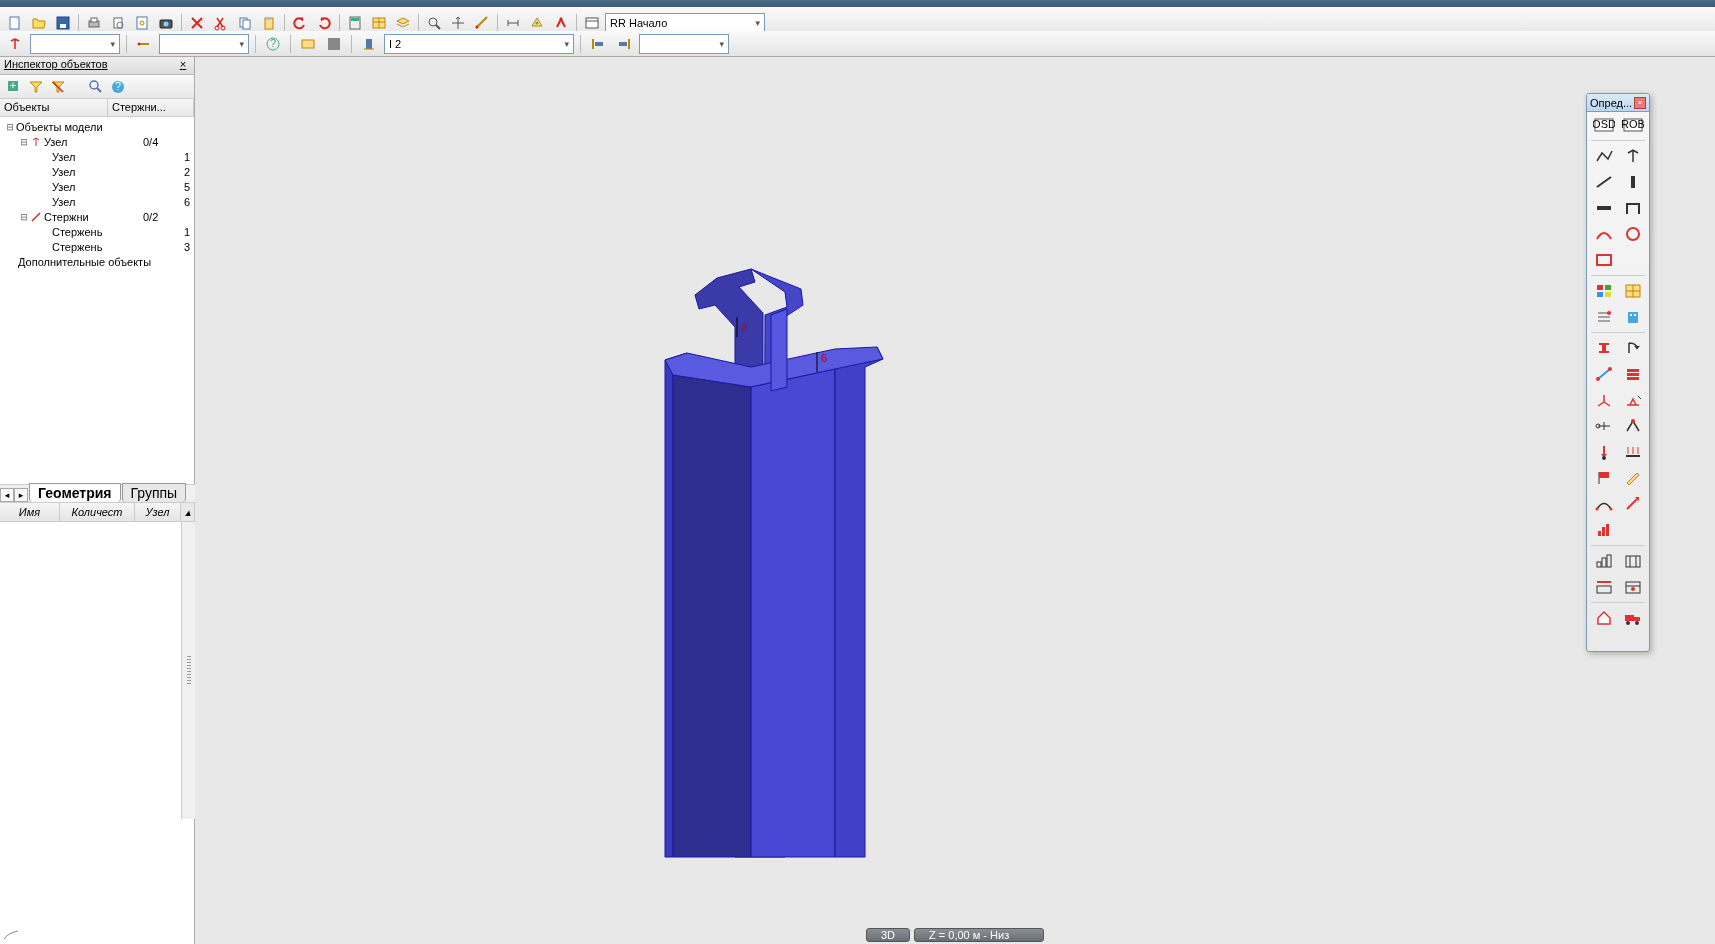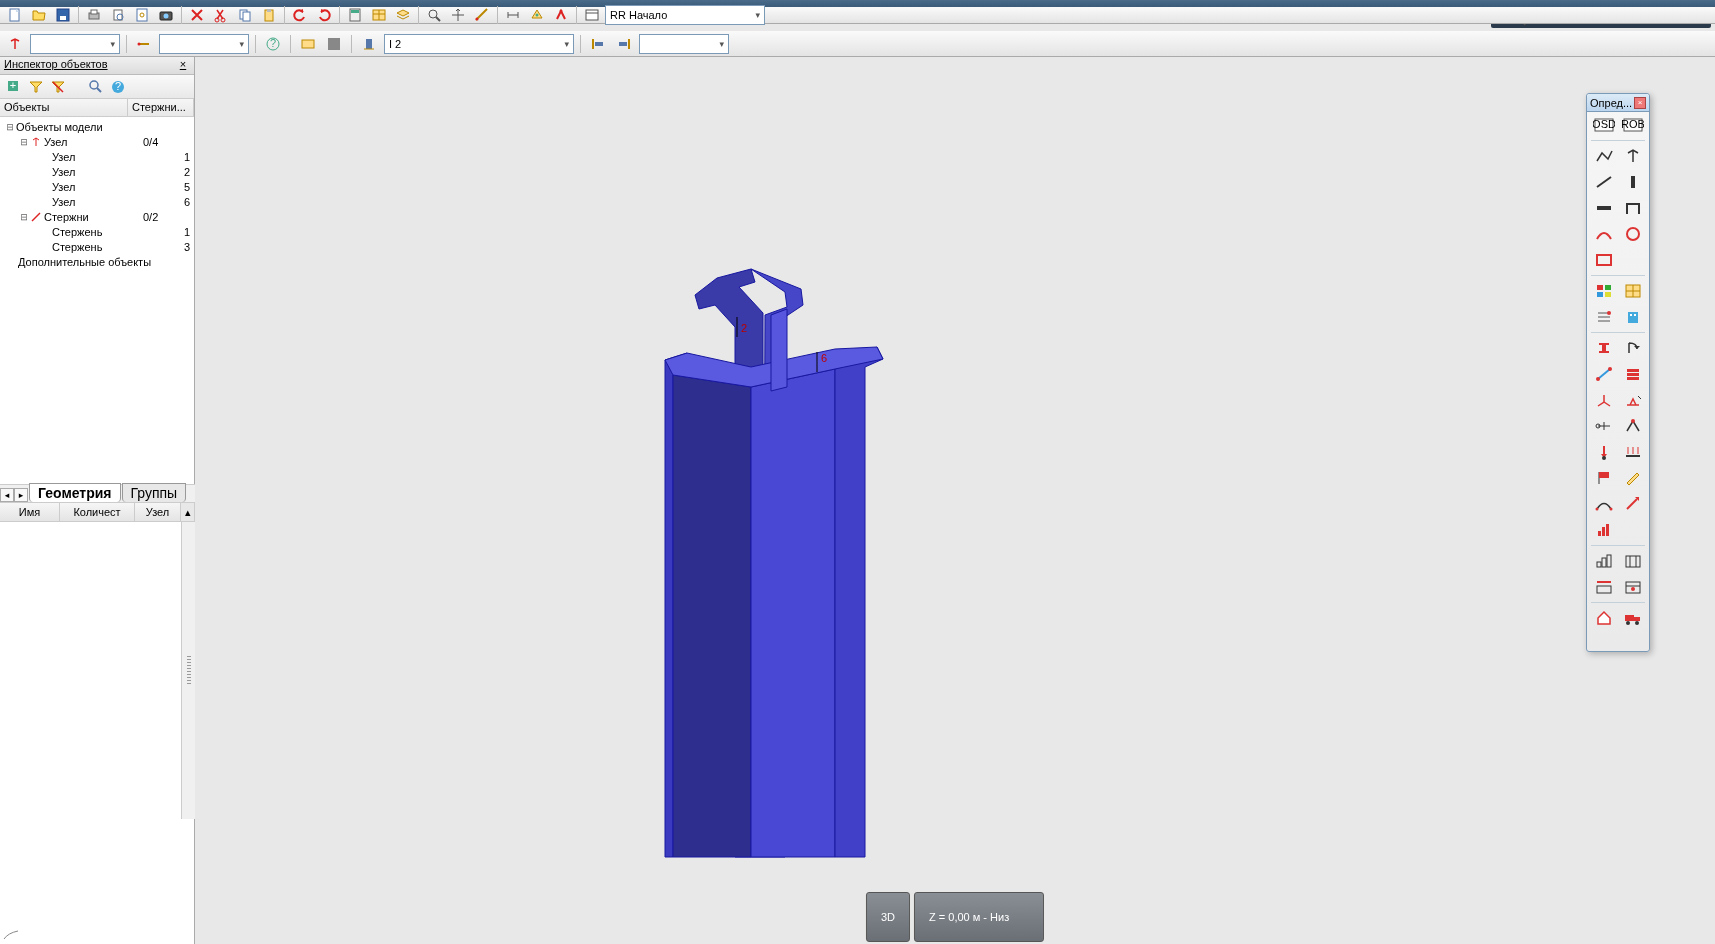--- a/index.html
+++ b/index.html
@@ -3,21 +3,21 @@
 <meta charset="utf-8">
 <style>
 * { box-sizing: border-box; margin: 0; padding: 0; font-family: Tahoma, Arial, sans-serif; font-size: 11px; }
 body { background: #e8e8e8; width: 1715px; height: 944px; overflow: hidden; position: relative; }
 
 
 .titlebar { position: absolute; top: 0; left: 0; right: 0; height: 7px; background: linear-gradient(#4a6b8a,#3a5a78); }
 .titlebar-right { position: absolute; right: 4px; top: 11px; color: #fff; font-size: 11px; display: flex; gap: 8px; align-items: center; background: #2a3a4a; padding: 2px 6px; border-radius: 2px; }
 
 
-.toolbar1 { position: absolute; top: 7px; left: 0; right: 0; height: 17px; background: linear-gradient(#fafafa,#e4e4e4); border-bottom: 1px solid #aaa; display: flex; align-items: center; padding: 8px 4px; gap: 2px; }
+.toolbar1 { position: absolute; top: 7px; left: 0; right: 0; height: 17px; background: linear-gradient(#fafafa,#e4e4e4); border-bottom: 1px solid #aaa; display: flex; align-items: center; padding: 16px 4px; gap: 2px; }
 .toolbar2 { position: absolute; top: 31px; left: 0; right: 0; height: 26px; background: linear-gradient(#fafafa,#e4e4e4); border-bottom: 1px solid #aaa; display: flex; align-items: center; padding: 0 4px; gap: 4px; }
 .tbtn { width: 22px; height: 20px; display: flex; align-items: center; justify-content: center; border: 1px solid transparent; cursor: pointer; }
 .tsep { width: 1px; height: 18px; background: #bbb; margin: 0 2px; }
 .tcombo { height: 20px; border: 1px solid #7a9ab8; background: #fff; padding: 0 4px; display: flex; align-items: center; min-width: 80px; position: relative; }
 .tcombo::after { content: "▾"; position: absolute; right: 4px; font-size: 9px; color: #555; }
 
 
 .inspector { position: absolute; top: 57px; left: 0; width: 195px; bottom: 0; background: #fff; border-right: 1px solid #aaa; }
 .inspector-title { height: 18px; background: linear-gradient(#f0f0f0,#dcdcdc); border-bottom: 1px solid #bbb; padding: 1px 4px; font-size: 11px; display: flex; justify-content: space-between; text-decoration: underline; }
 .inspector-title .xbtn { width: 14px; height: 14px; text-align: center; cursor: pointer; }
@@ -33,40 +33,40 @@
 .tree-row .label { flex: 1; }
 .tree-row .count { width: 55px; text-align: left; padding-left: 8px; }
 
 .panel-tabs { position: absolute; top: 427px; left: 0; width: 195px; height: 18px; display: flex; align-items: flex-end; background: #f0f0f0; border-top: 1px solid #ccc; }
 .panel-tabs .arrbtn { width: 14px; height: 14px; border: 1px solid #aaa; background: #f8f8f8; font-size: 9px; text-align: center; line-height: 12px; cursor: pointer; }
 .panel-tabs .ptab { padding: 1px 8px; border: 1px solid #999; border-bottom: none; background: #fff; border-radius: 0 0 4px 4px; margin-left: 1px; cursor: pointer; font-size: 14px; }
 .panel-tabs .ptab.active { font-weight: bold; background: #fff; }
 .panel-tabs .ptab.inactive { background: #e8e8e8; }
 
 .prop-header { position: absolute; top: 445px; left: 0; width: 195px; height: 20px; display: flex; background: linear-gradient(#f6f6f6,#e4e4e4); border-bottom: 1px solid #ccc; border-top: 1px solid #ccc; }
-.prop-header div { padding: 3px 4px; border-right: 1px solid #ccc; font-size: 11px; text-align: center; }
+.prop-header div { padding: 3px 4px; border-right: 1px solid #ccc; font-size: 11px; text-align: center; font-style: italic; }
 .prop-body { position: absolute; top: 465px; left: 0; width: 181px; bottom: 125px; background: #fff; overflow-y: scroll; }
 .prop-splitter { position: absolute; left: 181px; width: 14px; top: 465px; bottom: 125px; background: #f0f0f0; border-left: 1px solid #ccc; }
 .prop-splitter .grip { position: absolute; top: 45%; left: 5px; width: 4px; height: 30px; background: repeating-linear-gradient(#999,#999 1px,transparent 1px,transparent 3px); }
 
 
 .axis-preview { position: absolute; left: 205px; bottom: 18px; width: 105px; height: 105px; background: #fff; border: 1px solid #aaa; }
 
 
 .bottom-left { position: absolute; left: 2px; bottom: 2px; width: 195px; height: 14px; display: flex; align-items: center; }
 
 
 .viewport { position: absolute; top: 57px; left: 195px; right: 0; bottom: 0; background: #e8e8e8; }
 
 
 .model-svg { position: absolute; top: 0; left: 0; width: 100%; height: 100%; }
 
 
 .status-pills { position: absolute; bottom: 2px; left: 50%; transform: translateX(-50%); display: flex; gap: 4px; }
-.pill { background: linear-gradient(#8a8f95,#6a6f75); color: #fff; padding: 18px 14px; border-radius: 3px; font-size: 11px; border: 1px solid #555; }
+.pill { background: linear-gradient(#8a8f95,#6a6f75); color: #fff; padding: 0 14px; border-radius: 3px; font-size: 11px; border: 1px solid #555; }
 
 
 .toolbox { position: absolute; top: 93px; right: 65px; width: 64px; background: linear-gradient(#f6f6f6,#eaeaea); border: 1px solid #7a9ab8; border-radius: 3px; box-shadow: 2px 2px 6px rgba(0,0,0,0.25); padding-bottom: 20px; }
 .toolbox-title { height: 18px; background: linear-gradient(#dcebf7,#bcd6ef); border-bottom: 1px solid #7a9ab8; display: flex; align-items: center; justify-content: space-between; padding: 0 3px; font-size: 10px; border-radius: 3px 3px 0 0; }
 .toolbox-title .xbtn { width: 12px; height: 12px; background: #e77; border: 1px solid #a44; font-size: 8px; line-height: 10px; text-align: center; color: #fff; cursor: pointer; }
 .toolbox-row { display: flex; justify-content: space-around; padding: 2px 2px; }
 .toolbox-btn { width: 26px; height: 22px; display: flex; align-items: center; justify-content: center; cursor: pointer; border: 1px solid transparent; }
 .toolbox-sep { height: 1px; background: #c4d0da; margin: 2px 4px; }
 
 
@@ -315,21 +315,21 @@
     <span class="itbtn"><svg width="16" height="16">
           <circle cx="6" cy="6" r="4" fill="none" stroke="#57a" stroke-width="1.5"></circle>
           <line x1="9" y1="9" x2="13" y2="13" stroke="#57a" stroke-width="2"></line>
         </svg></span>
     <span class="itbtn"><svg width="16" height="16">
           <circle cx="8" cy="8" r="6" fill="#4ad"></circle>
           <text x="8" y="11" font-size="9" fill="#fff" text-anchor="middle">?</text>
         </svg></span>
   </div>
   <div class="tree-header">
-    <div style="width:128px">Объекты</div>
+    <div style="width:108px">Объекты</div>
     <div style="flex:1">Стержни...</div>
   </div>
   <div class="tree">
     <div class="tree-row">
         <span class="exp">⊟</span>
         <span class="label">Объекты модели</span>
       </div>
     <div class="tree-row">
         <span class="ind" style="width:14px"></span>
         <span class="exp">⊟</span>

